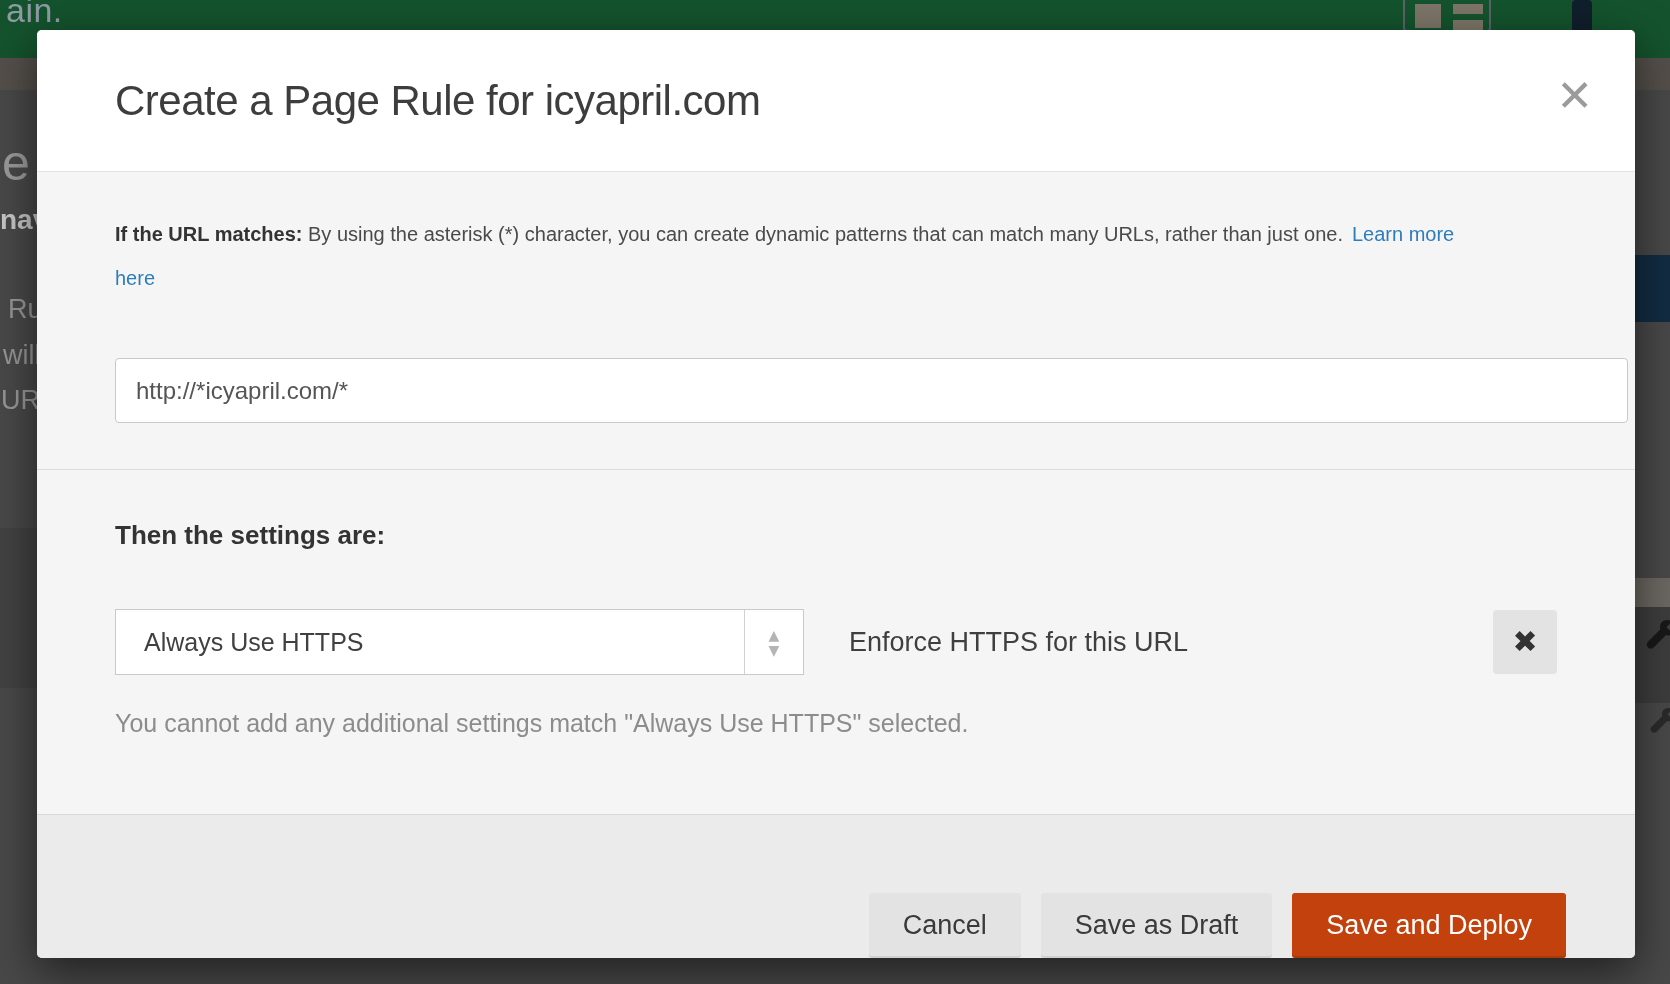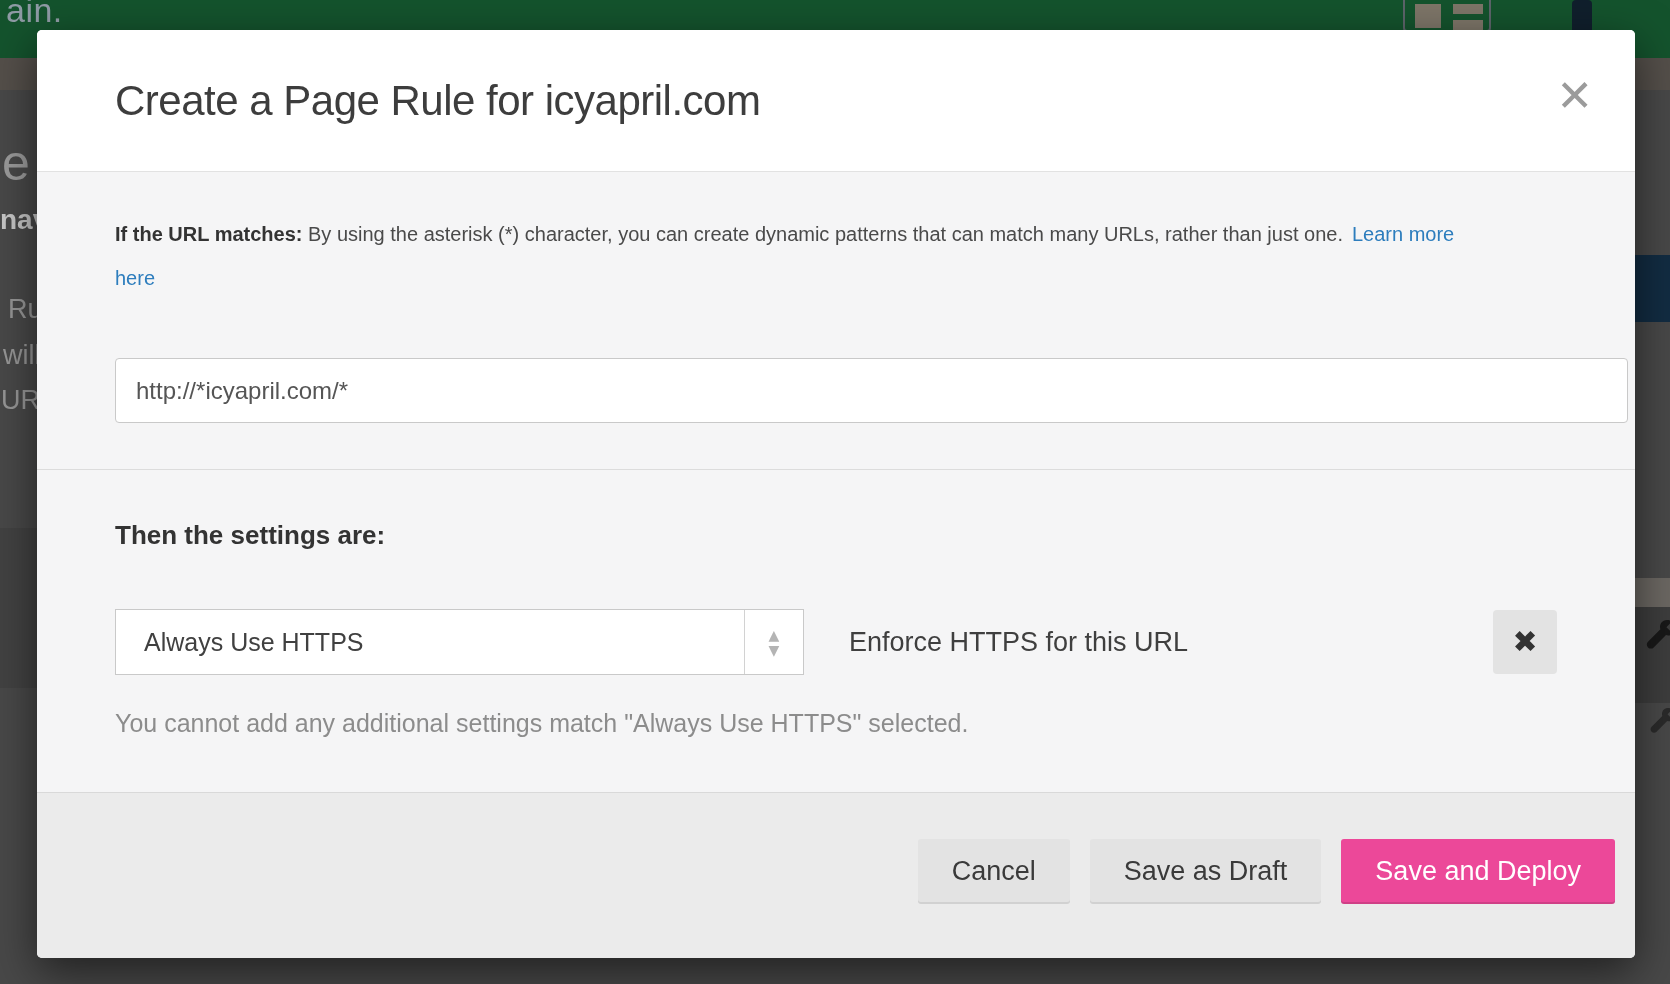--- a/index.html
+++ b/index.html
@@ -69,28 +69,28 @@
   .select-arrows span { font-size:14px; line-height:12px; color:#b4b4b4;
                         font-family:"DejaVu Sans", sans-serif; }
   .setting-desc { margin-left:45px; font-size:27px; color:#3f3f3f; }
   .remove-btn { margin-left:auto; width:64px; height:64px; background:#e3e3e3; border:0;
                 border-radius:4px; cursor:pointer; font-size:30px; color:#333;
                 font-family:"DejaVu Sans", sans-serif; line-height:1;
                 display:flex; align-items:center; justify-content:center; }
 
   .settings-note { margin:30px 78px 0; font-size:25px; color:#8c8c8c; line-height:36px; }
 
-  .modal-footer { position:absolute; left:0; bottom:0; width:100%; height:166px;
+  .modal-footer { position:absolute; left:0; bottom:0; width:100%; height:144px;
                   background:#ebebeb; border-top:1px solid #d9d9d9; border-radius:0 0 5px 5px;
-                  display:flex; justify-content:flex-end; align-items:flex-start;
-                  padding:46px 20px 0 0; gap:20px; }
+                  display:flex; justify-content:flex-end; align-items:flex-end;
+                  padding:46px 69px 0 0; gap:20px; }
   .btn { height:65px; border:0; border-radius:3px; font-size:27px; cursor:pointer;
          font-family:"Liberation Sans", sans-serif; padding:0 34px;
          background:#e3e3e3; color:#3a3a3a; box-shadow:inset 0 -2px 0 rgba(0,0,0,.08); }
-  .btn-deploy { background:#ec4899; color:#fff; box-shadow:inset 0 -2px 0 rgba(0,0,0,.12); }
+  .btn-deploy { background:#c2410c; color:#fff; box-shadow:inset 0 -2px 0 rgba(0,0,0,.12); }
 </style>
 </head>
 <body>
 
 <div class="bg">
   <div class="bg-topbar">
     <span class="bg-topbar-text">ain.</span>
     <span class="grid-icon">
       <span class="sq"></span>
       <span class="bar b1"></span>

